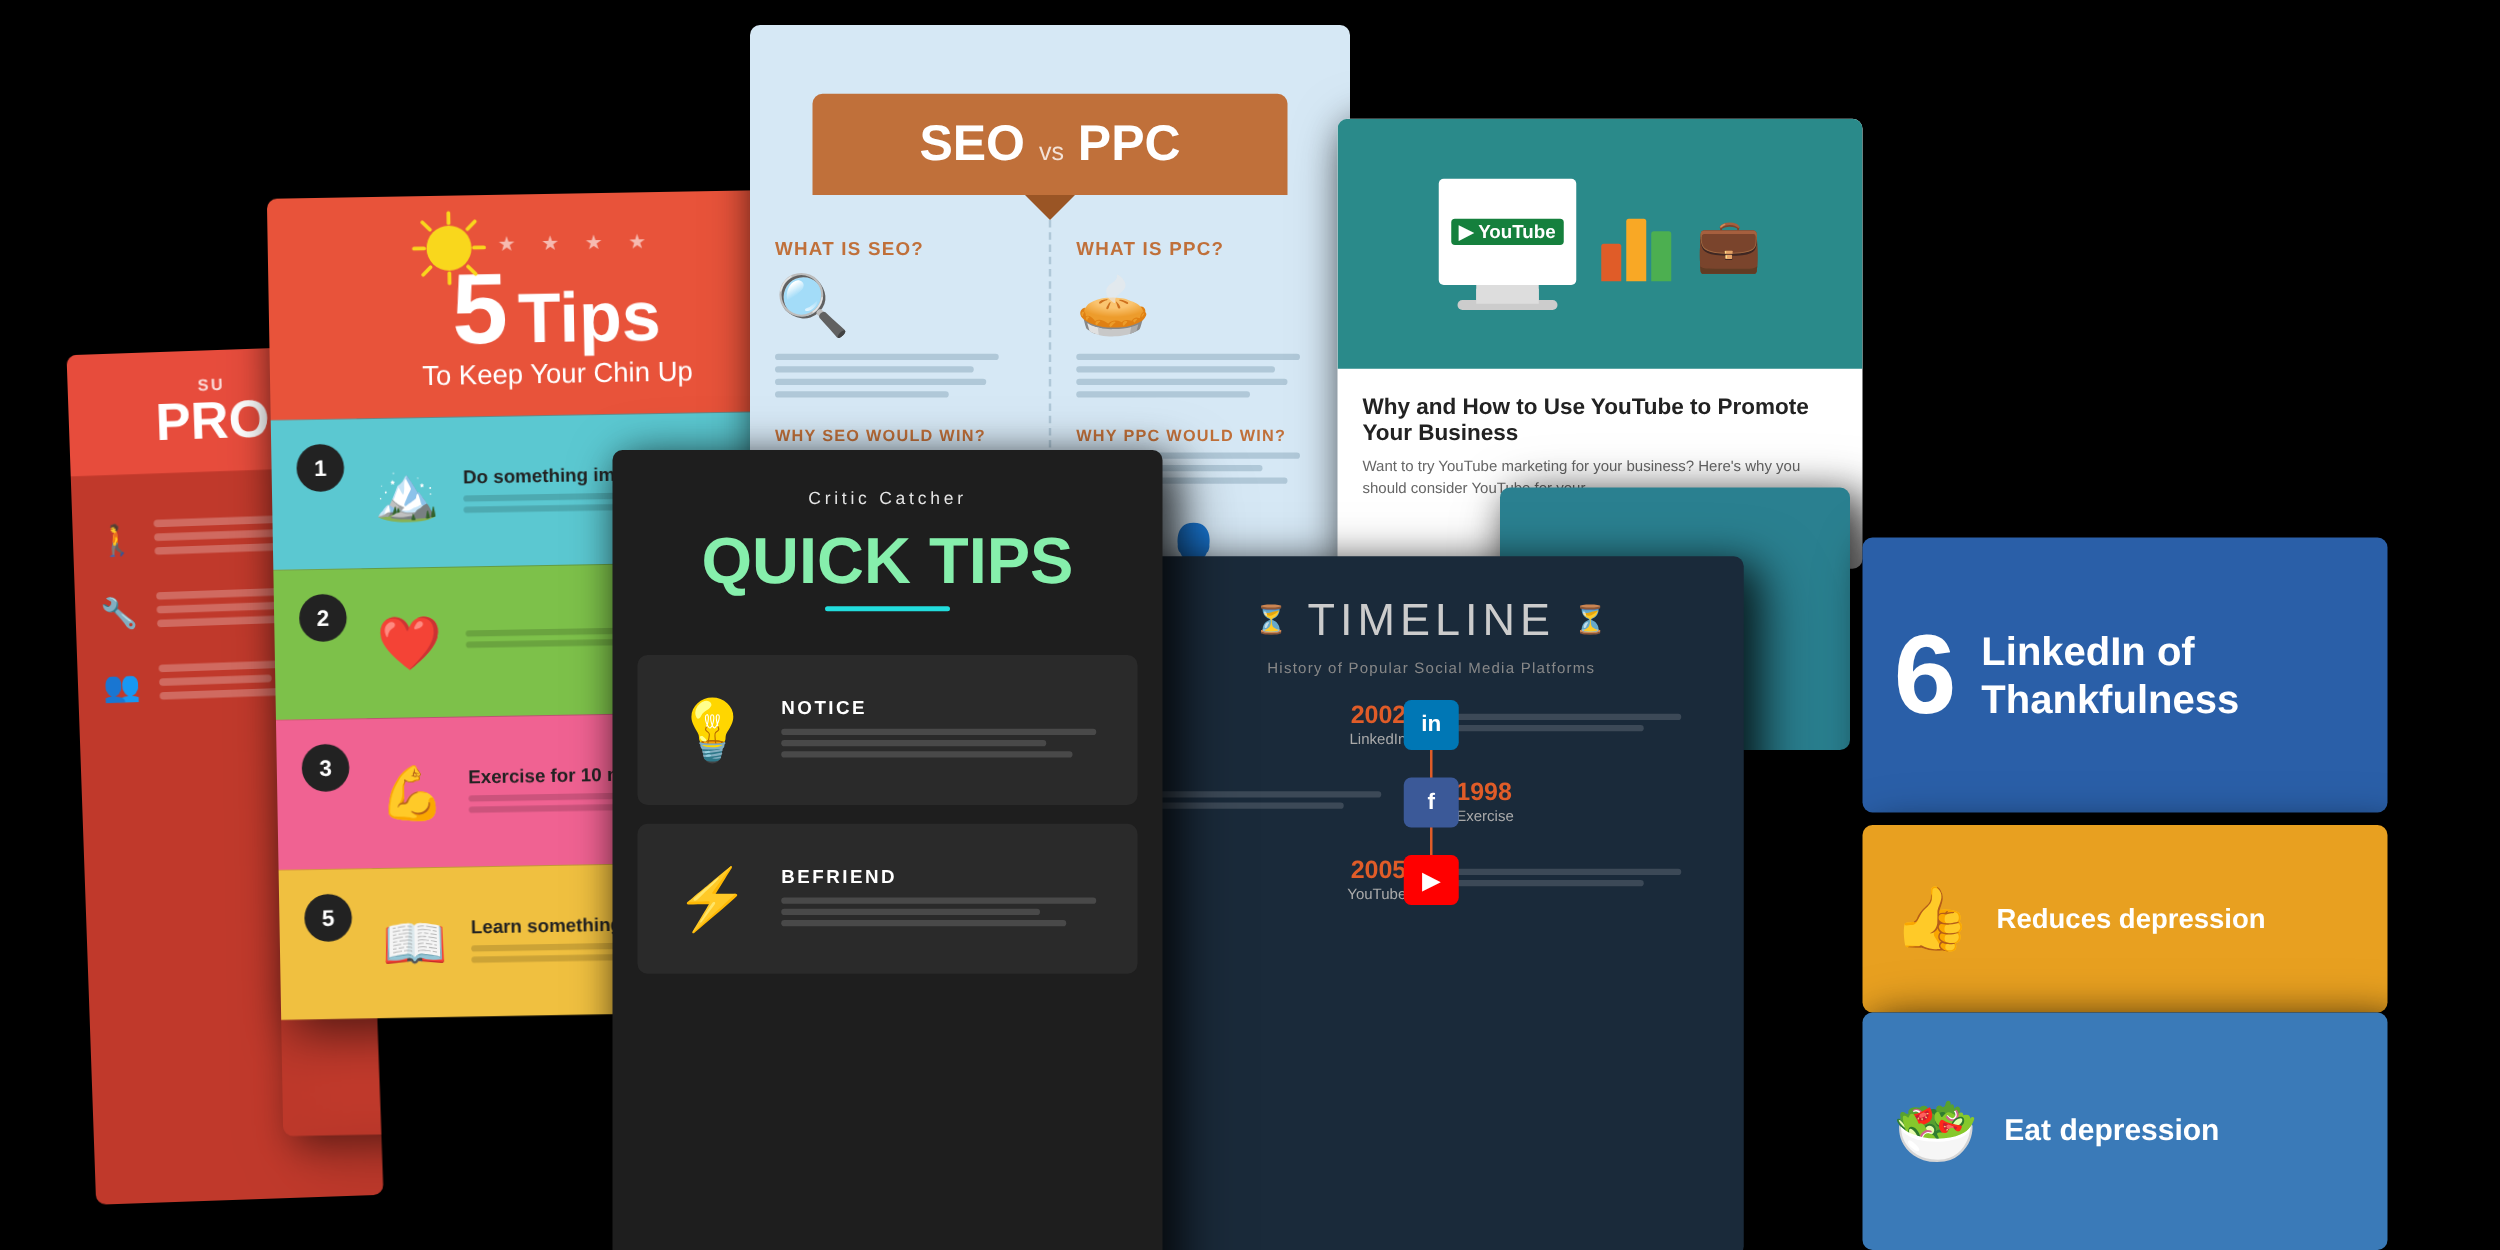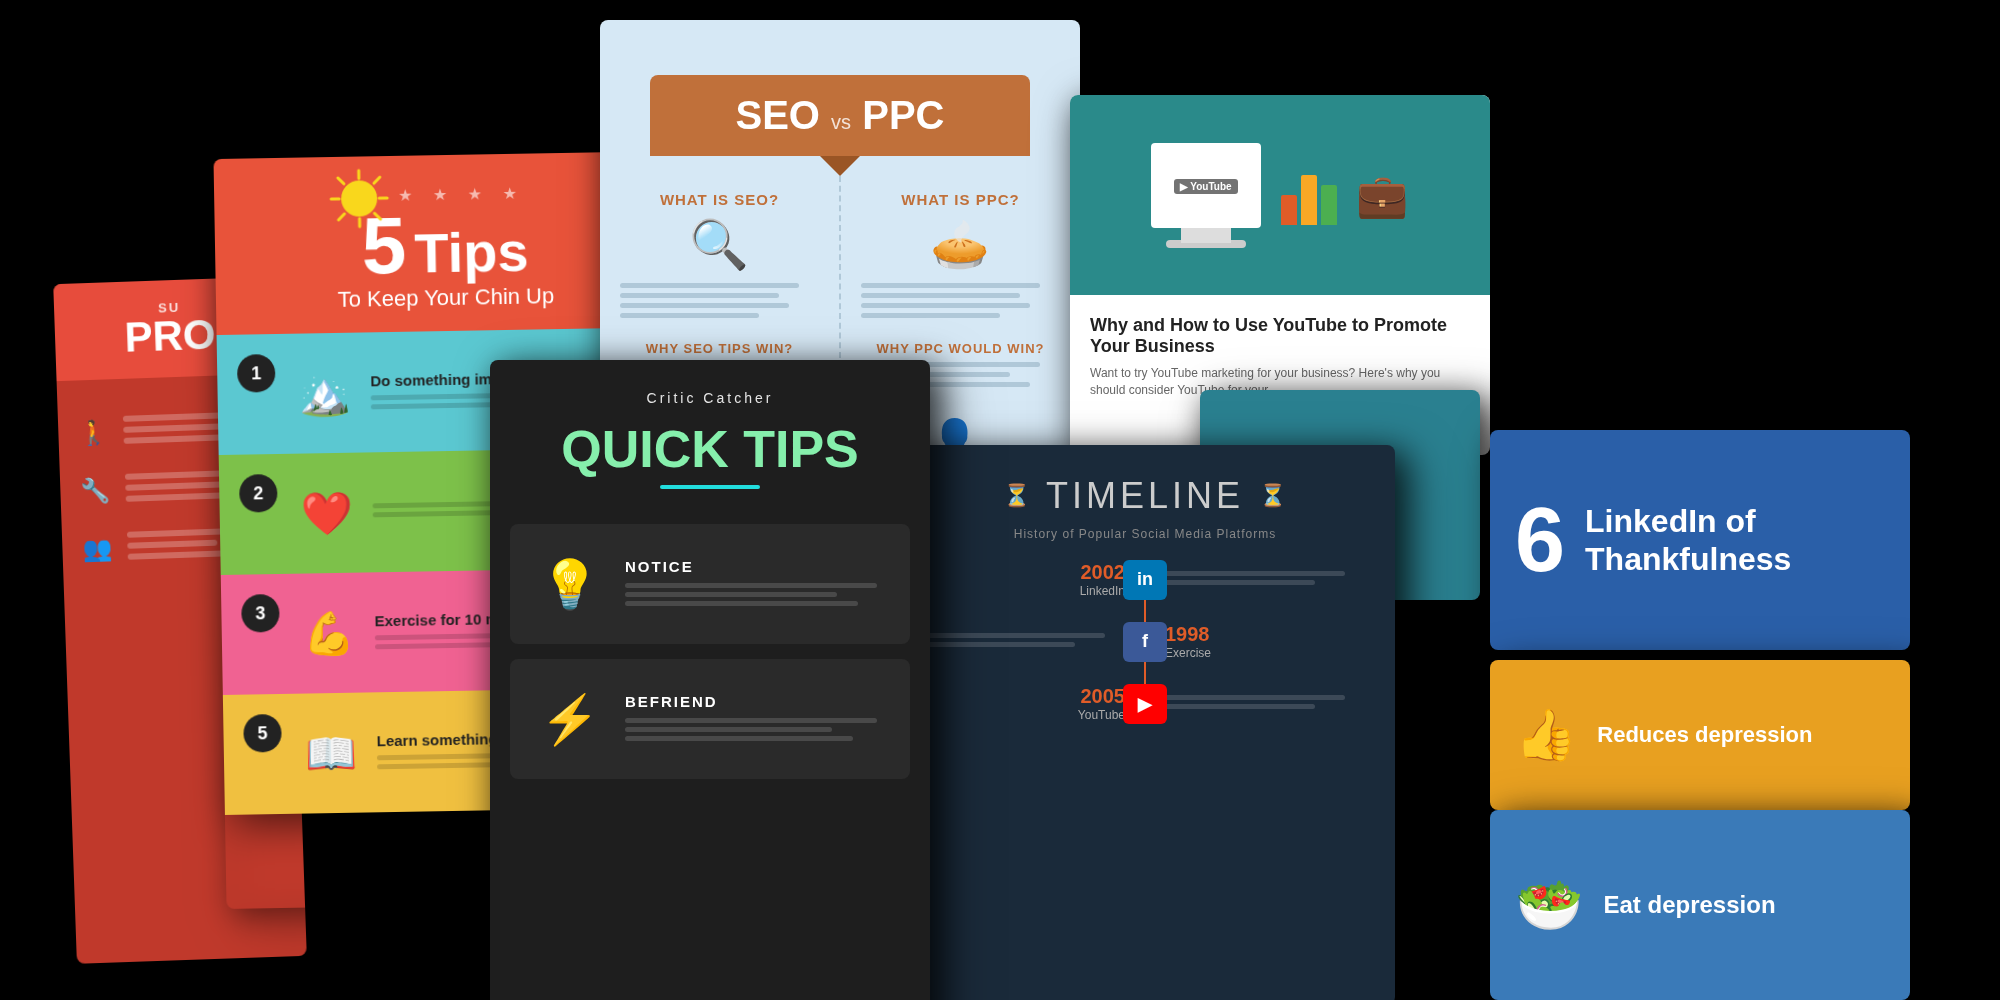--- a/index.html
+++ b/index.html
@@ -680,30 +680,30 @@
 <div class="card card-seo depth-shadow">
   <div style="text-align:center; padding-top:25px;">
     <div class="seo-header">
       <div class="seo-title">
         <strong>SEO</strong> <span class="seo-vs">vs</span> <strong>PPC</strong>
       </div>
       <div class="seo-banner-tail"></div>
     </div>
   </div>
 
-  <div style="display:flex; margin-top:20px;text-align:center;">
+  <div style="display:flex; margin-top:20px;">
     <div style="flex:1; padding:15px 20px;">
       <div class="seo-section-title">WHAT IS SEO?</div>
       <div class="seo-icon">🔍</div>
       <div class="seo-line" style="width:90%"></div>
       <div class="seo-line" style="width:80%"></div>
       <div class="seo-line" style="width:85%"></div>
       <div class="seo-line" style="width:70%"></div>
       <br>
-      <div class="seo-section-sub">WHY SEO TIPS WIN?</div>
+      <div class="seo-section-sub">WHY SEO WOULD WIN?</div>
       <div class="seo-line" style="width:90%"></div>
       <div class="seo-line" style="width:75%"></div>
       <div class="seo-line" style="width:85%"></div>
     </div>
     <div style="flex:1; padding:15px 20px; border-left:2px dashed #b0c8d8;">
       <div class="seo-section-title">WHAT IS PPC?</div>
       <div class="seo-icon" style="color:#c0703a;">🥧</div>
       <div class="seo-line" style="width:90%"></div>
       <div class="seo-line" style="width:80%"></div>
       <div class="seo-line" style="width:85%"></div>
@@ -759,21 +759,21 @@
       </div>
     </div>
   </div>
 </div>
 
 <div class="card card-youtube depth-shadow">
   <div class="yt-header">
     <div>
       <div class="yt-monitor">
         <div class="yt-logo">
-          <span style="background:#737373; color:#fff; padding:2px 6px; border-radius:3px; font-size:10px;">▶ YouTube</span>
+          <span style="background:#15803d; color:#fff; padding:2px 6px; border-radius:3px; font-size:15px;">▶ YouTube</span>
         </div>
       </div>
       <div style="width:50px; height:12px; background:#ddd; margin:0 auto;"></div>
       <div style="width:80px; height:8px; background:#ccc; border-radius:4px; margin:0 auto;"></div>
     </div>
     <div class="yt-bars">
       <div class="yt-bar" style="height:30px; background:#e05c28;"></div>
       <div class="yt-bar" style="height:50px; background:#f9a825;"></div>
       <div class="yt-bar" style="height:40px; background:#4caf50;"></div>
     </div>

